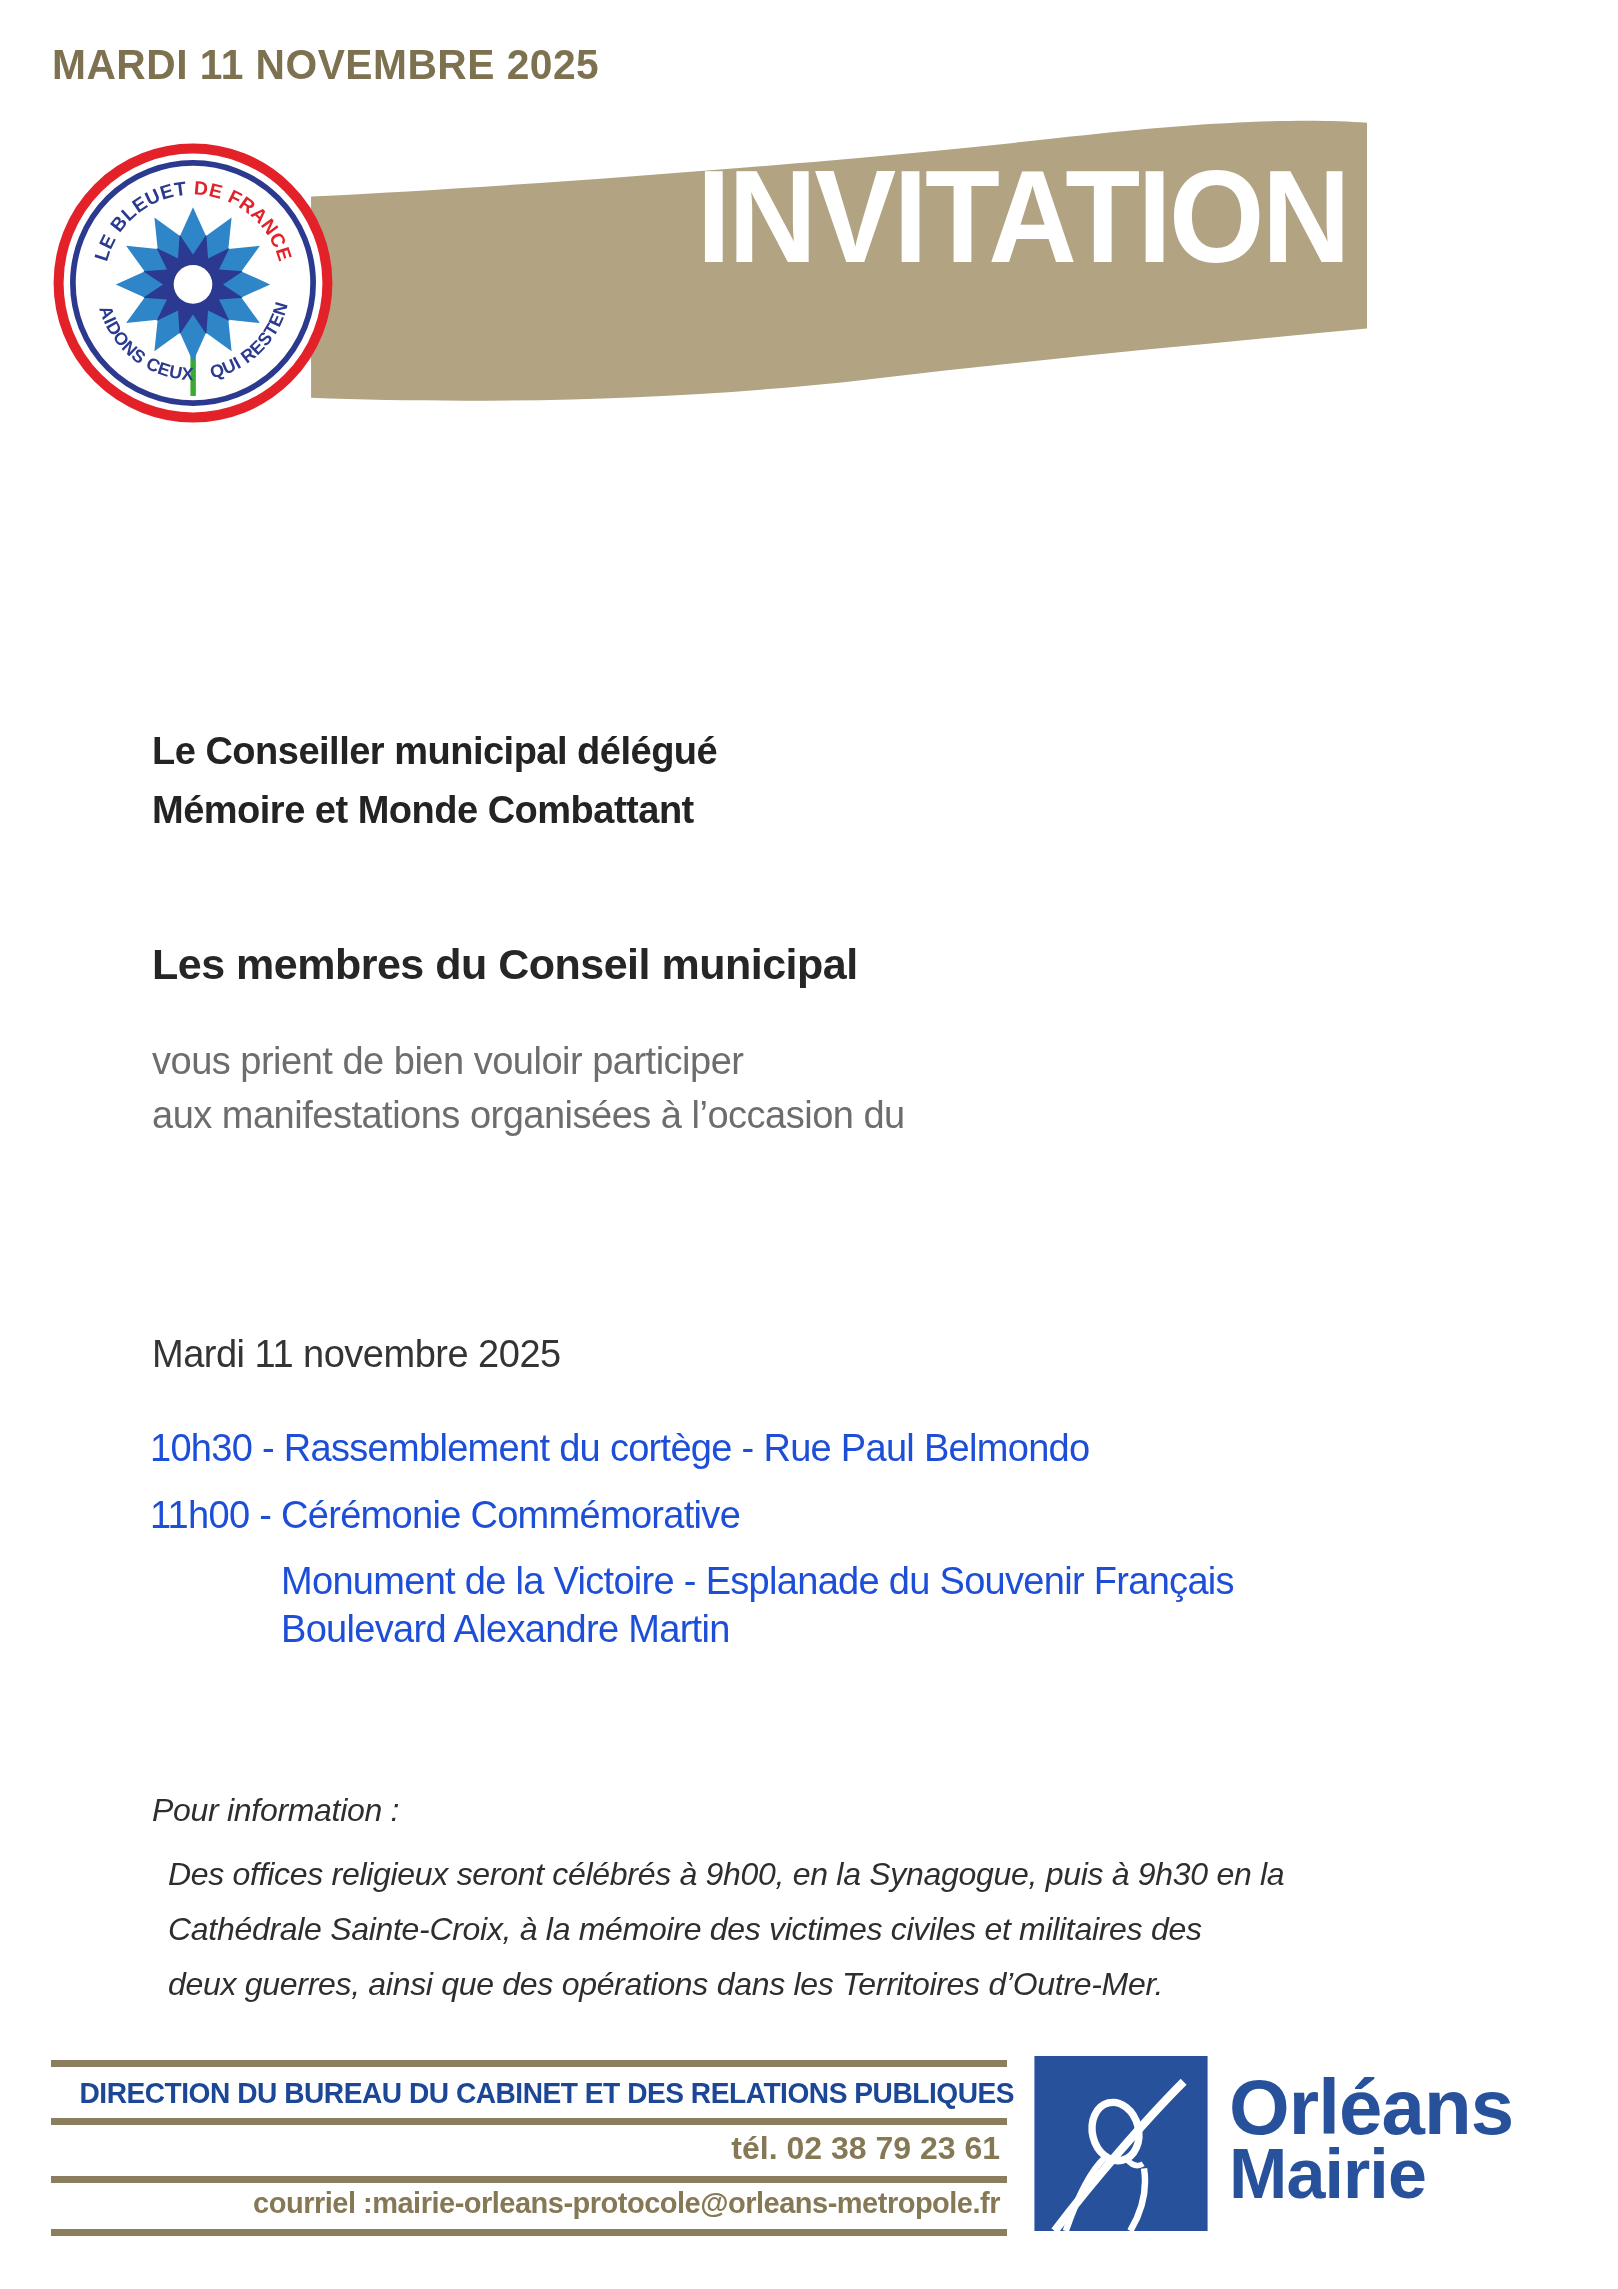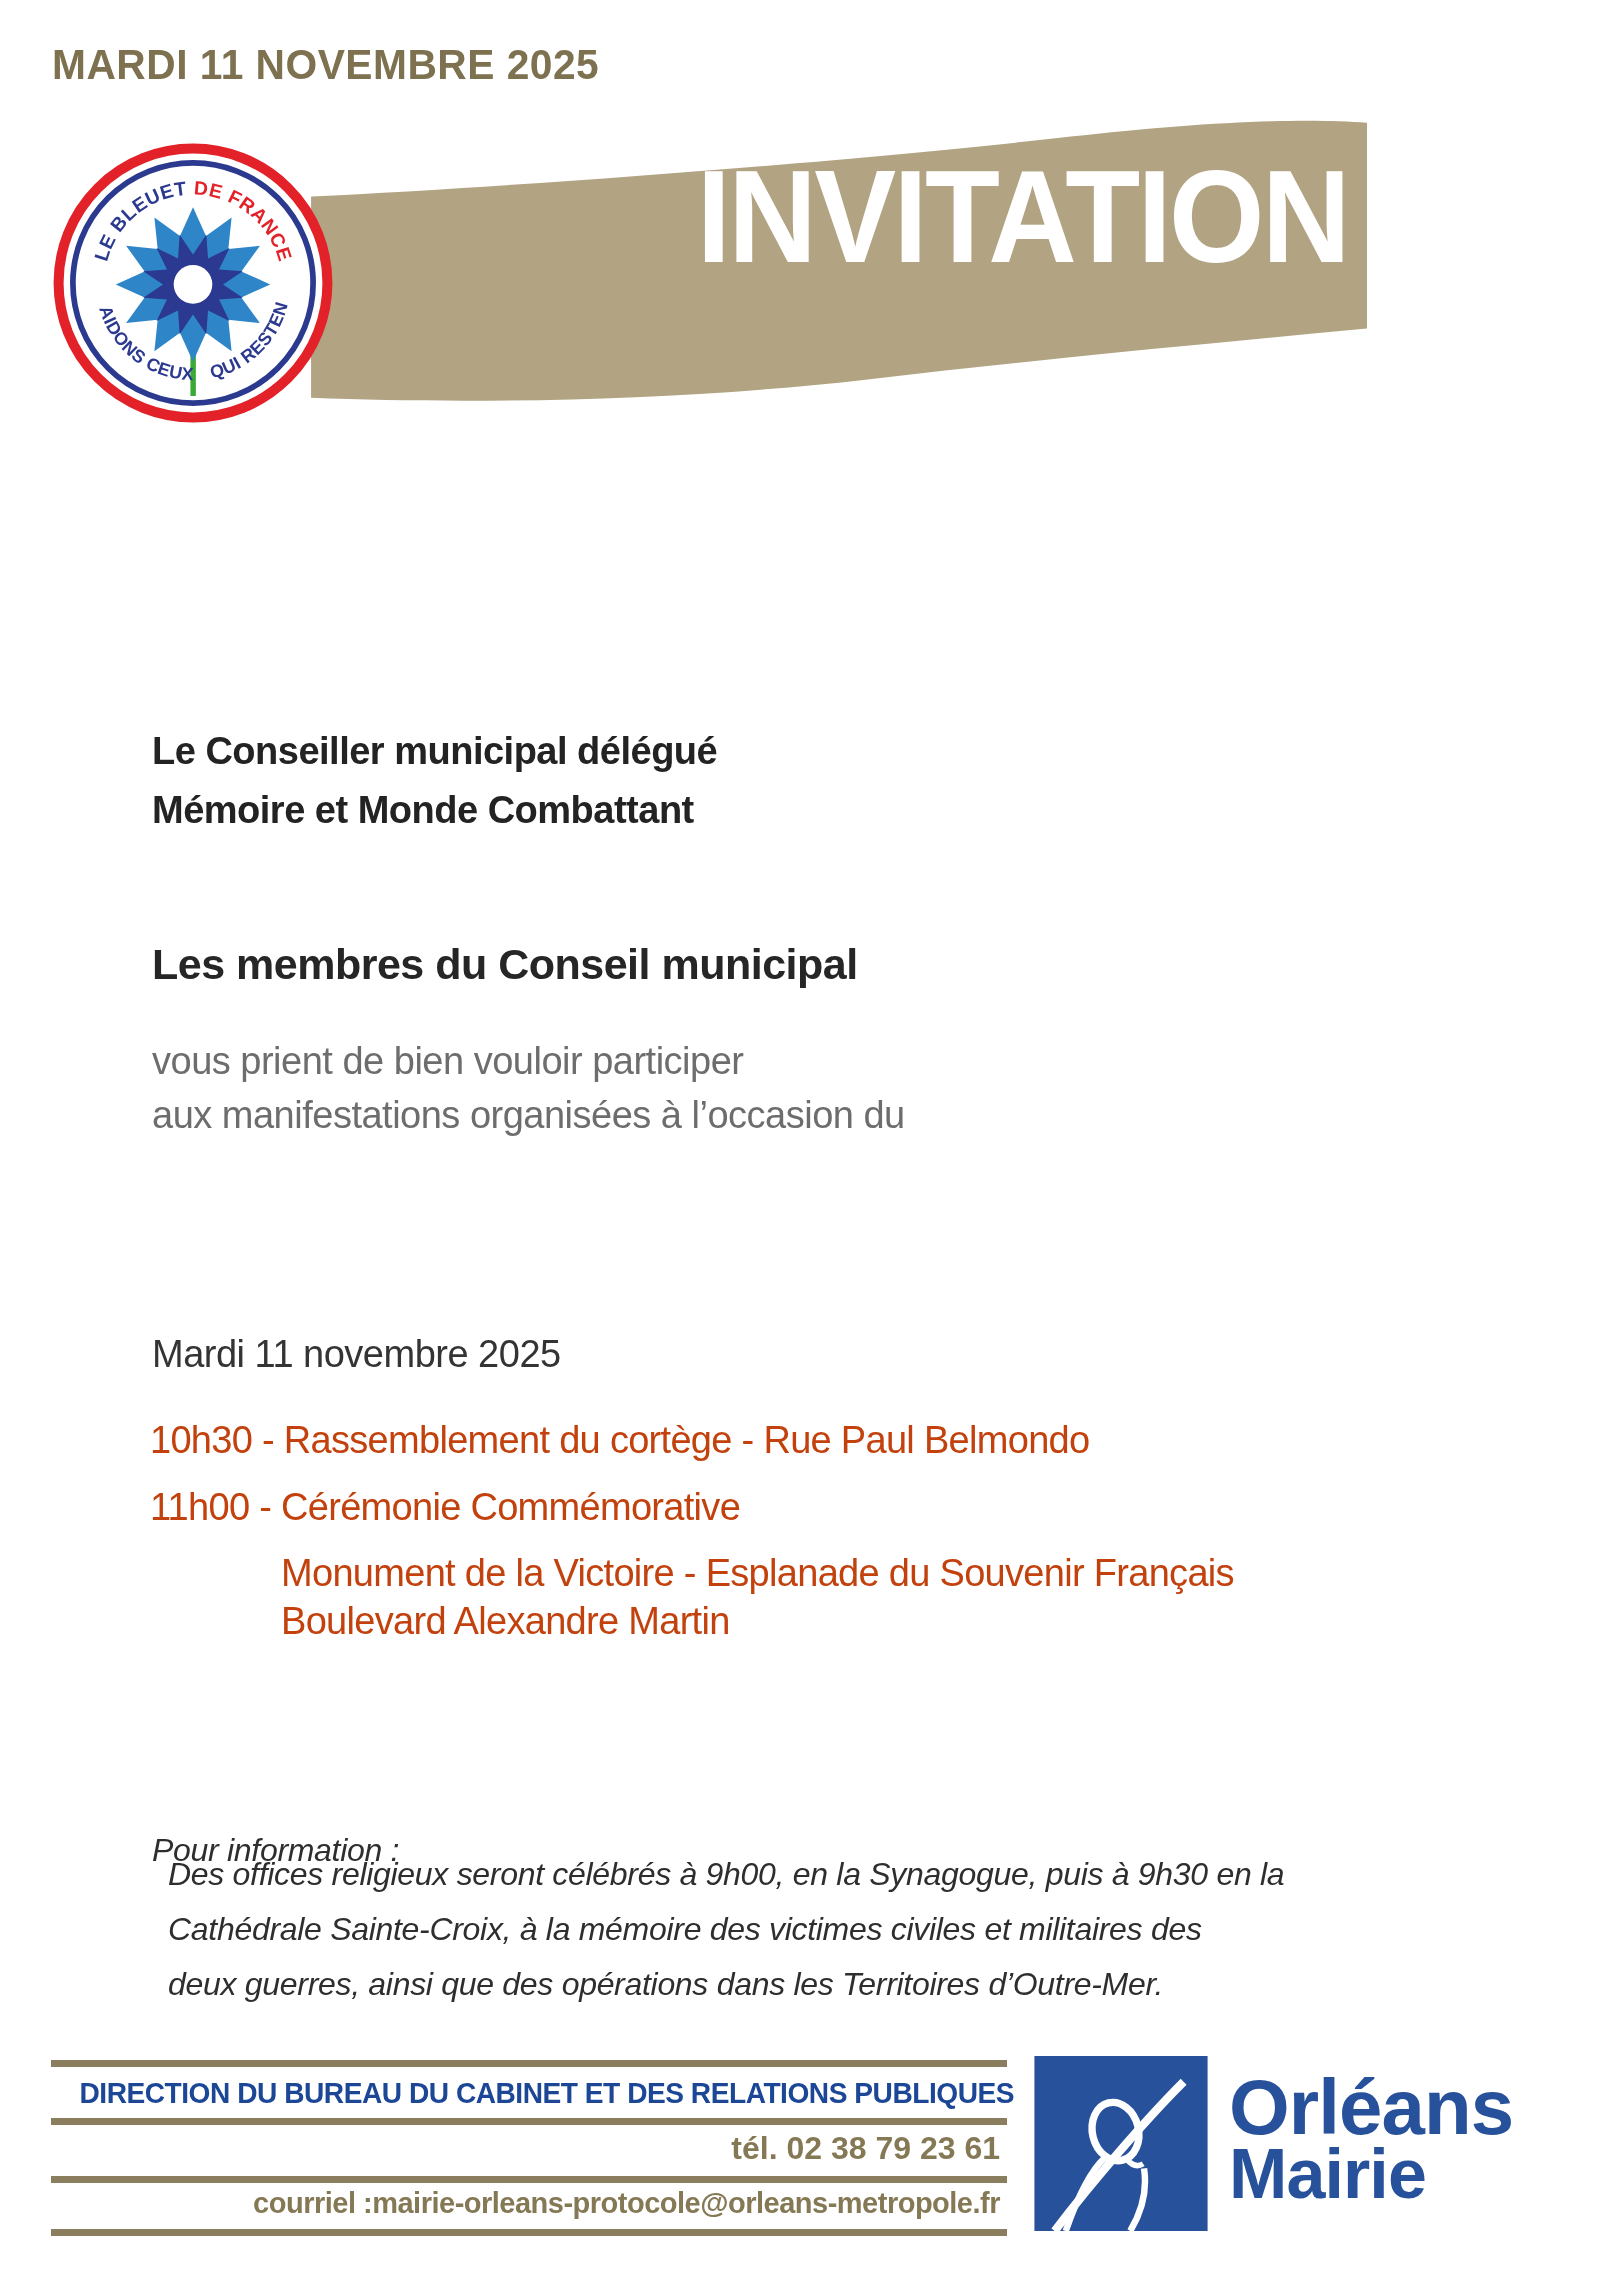--- a/index.html
+++ b/index.html
@@ -43,28 +43,28 @@
   .addr2{top:722px;}
   .members-heading{left:152px;top:940px;font-size:43px;font-weight:bold;
         color:#262626;letter-spacing:-0.5px;white-space:nowrap;}
   .intro{left:152px;top:1034px;font-size:38px;color:#6d6d6d;
         line-height:54px;letter-spacing:-0.5px;white-space:nowrap;}
   .event{left:152px;top:1141px;font-size:38px;font-weight:bold;color:#262626;
         line-height:55px;letter-spacing:-0.5px;white-space:nowrap;}
   .event sup{font-size:60%;vertical-align:super;}
   .date-line{left:152px;top:1333px;font-size:38px;color:#343434;
         letter-spacing:-0.5px;white-space:nowrap;}
-  .sched{font-size:38px;color:#c2410c;letter-spacing:-0.7px;white-space:nowrap;}
+  .sched{font-size:38px;color:#1d4ed8;letter-spacing:-0.7px;white-space:nowrap;margin-top:8px;}
   .sched-1{left:150px;top:1419px;}
   .sched-2{left:150px;top:1486px;}
   .sched-loc1{left:281px;top:1552px;}
   .sched-loc2{left:281px;top:1600px;text-align:center;}
   .info{left:152px;font-size:32px;font-style:italic;color:#2e2e2e;
         letter-spacing:-0.3px;white-space:nowrap;}
-  .info-label{top:1792px;margin-top:40px;}
+  .info-label{top:1792px;}
   .info-para{top:1847px;line-height:55px;margin-left:16px;}
 
   
   .f-rule{left:51px;width:956px;height:6.5px;background:#8a7e5e;}
   .f-rule1{top:2060px;} .f-rule2{top:2118px;}
   .f-rule3{top:2176px;} .f-rule4{top:2229px;}
   .f-text{left:51px;width:949px;text-align:right;white-space:nowrap;}
   .f-dept{top:2077px;font-size:29px;font-weight:bold;color:#1c4796;
           letter-spacing:-0.5px;transform:scaleX(0.97);transform-origin:right;}
   .f-phone{top:2130px;font-size:32px;font-weight:bold;color:#857955;}

